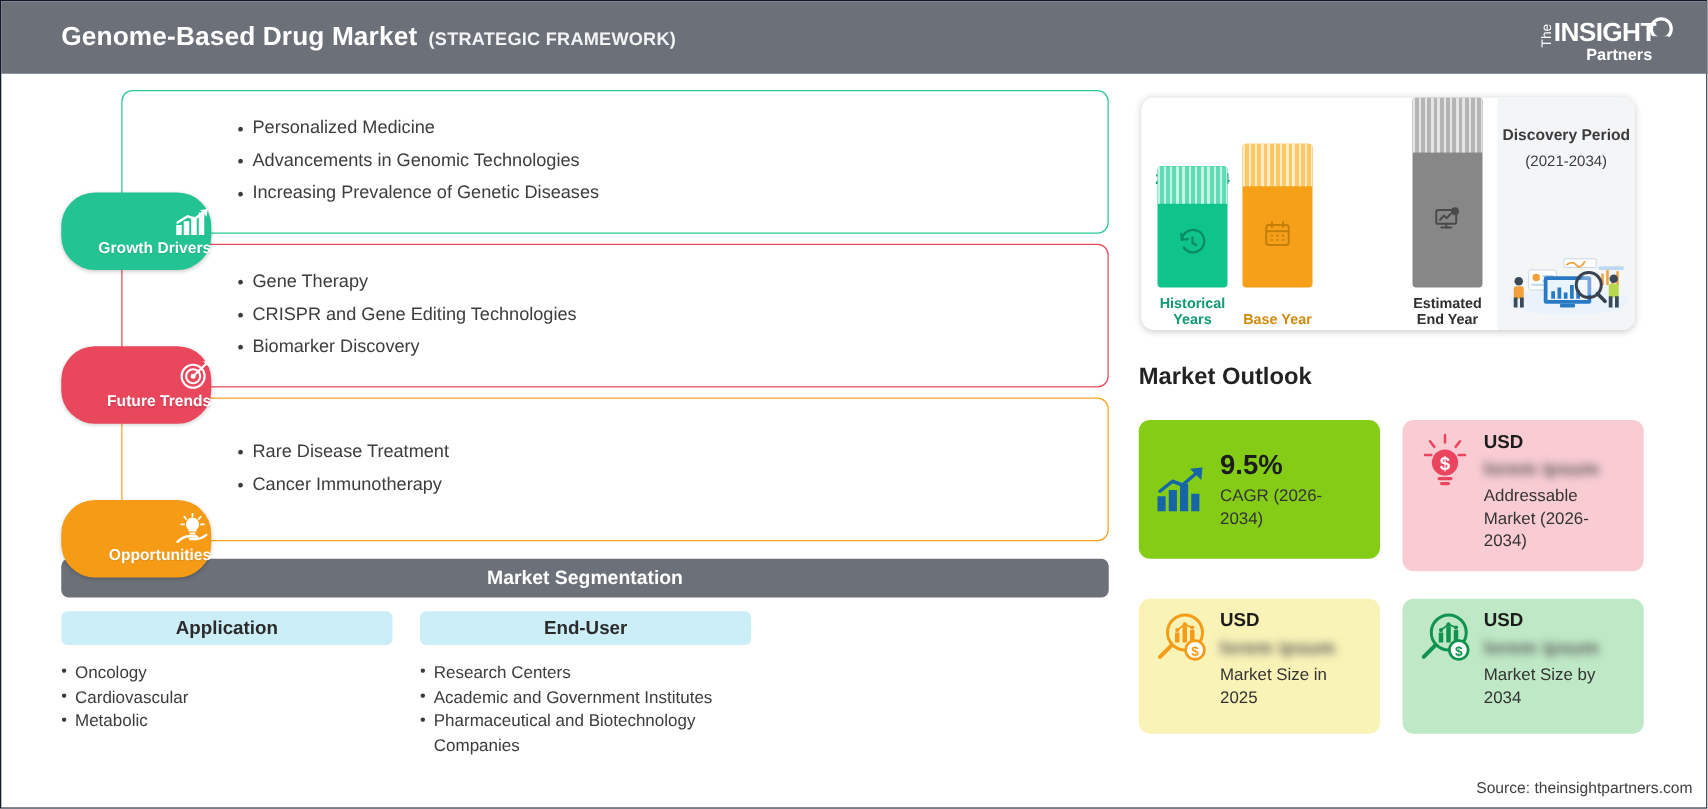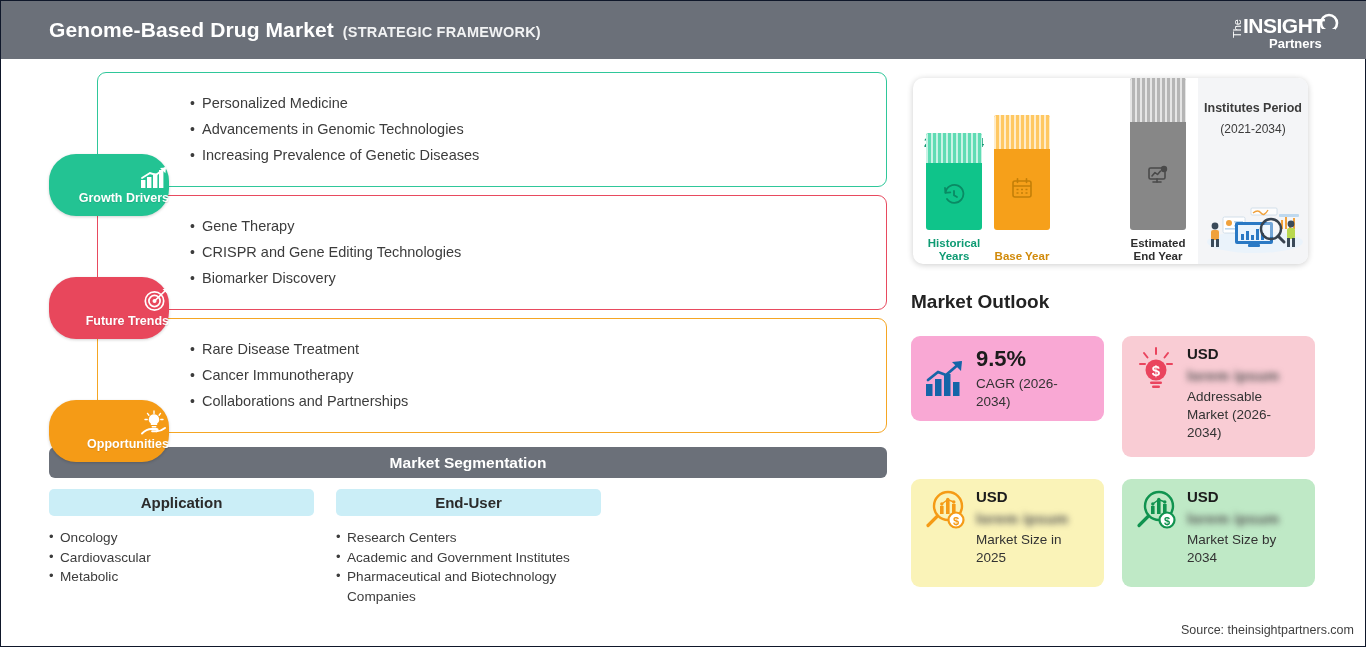--- a/index.html
+++ b/index.html
@@ -149,21 +149,21 @@
 
   .outlook-title{
     position:absolute;left:5px;top:232px;
     font-size:19px;font-weight:bold;color:#222;
   }
 
   .ocard{
     position:absolute;border-radius:9px;box-sizing:border-box;
     padding:10px 12px;overflow:hidden;
   }
-  .ocard.o0{left:5px;top:277px;width:193px;height:85px;background:#f9a8d4;}
+  .ocard.o0{left:5px;top:277px;width:193px;height:111px;background:#84cc16;}
   .ocard.o1{left:216px;top:277px;width:193px;height:121px;background:#f9ccd4;}
   .ocard.o2{left:5px;top:420px;width:193px;height:108px;background:#faf3b8;}
   .ocard.o3{left:216px;top:420px;width:193px;height:108px;background:#bfe9c6;}
 
   .ocard-row{display:flex;align-items:flex-start;gap:9px;height:100%;}
   .ocard-icon{flex:0 0 auto;width:44px;display:flex;align-items:center;justify-content:center;}
   .ocard.o0 .ocard-icon{align-items:center;}
   .ocard-body{flex:1;min-width:0;}
   .ocard-big{font-size:22px;font-weight:bold;color:#1c1c1c;line-height:1.1;}
   .ocard-cap{font-size:13.5px;color:#333;line-height:1.32;margin-top:4px;}
@@ -217,21 +217,20 @@
         <li>Gene Therapy</li>
         <li>CRISPR and Gene Editing Technologies</li>
         <li>Biomarker Discovery</li>
       </ul>
     </div>
 
     <div class="panel p2">
       <ul>
         <li>Rare Disease Treatment</li>
         <li>Cancer Immunotherapy</li>
-        <li>Collaborations and Partnerships</li>
       </ul>
     </div>
 
     <div class="badge b0">
       <span class="bicon">
         <svg width="30" height="23" viewBox="0 0 30 23">
           <rect x="2" y="14" width="4.4" height="8" fill="#fff"></rect>
           <rect x="8" y="11" width="4.4" height="11" fill="#fff"></rect>
           <rect x="14" y="7.5" width="4.4" height="14.5" fill="#fff"></rect>
           <rect x="20" y="4" width="4.4" height="18" fill="#fff"></rect>
@@ -358,21 +357,21 @@
                   <circle cx="19" cy="7" r="3.2" fill="#4a4a4a" stroke="none"></circle>
                 </svg>
               </span>
             </div>
           </div>
           <div class="bar-label" style="color:#2e2e2e;">Estimated End Year</div>
         </div>
       </div>
 
       <div class="assess-side">
-        <div class="assess-side-title">Institutes Period</div>
+        <div class="assess-side-title">Discovery Period</div>
         <div class="assess-side-sub">(2021-2034)</div>
         <span style="position:absolute;bottom:6px;left:50%;transform:translateX(-50%);">
           <svg width="104" height="62" viewBox="0 0 104 62">
             <ellipse cx="54" cy="50" rx="48" ry="11" fill="#eaf3fb"></ellipse>
             <rect x="50" y="16" width="26" height="7" rx="1" fill="#fdfdfd" stroke="#c9d8e6" stroke-width=".8"></rect>
             <path d="M52 21 q5-4 8 0 t7-3" stroke="#f0a13c" stroke-width="1.4" fill="none"></path>
             <rect x="78" y="22" width="20" height="3" rx="1" fill="#bed8ee"></rect>
             <g fill="#f0a13c">
               <rect x="80" y="28" width="2" height="9"></rect>
               <rect x="84" y="25" width="2" height="12"></rect>

